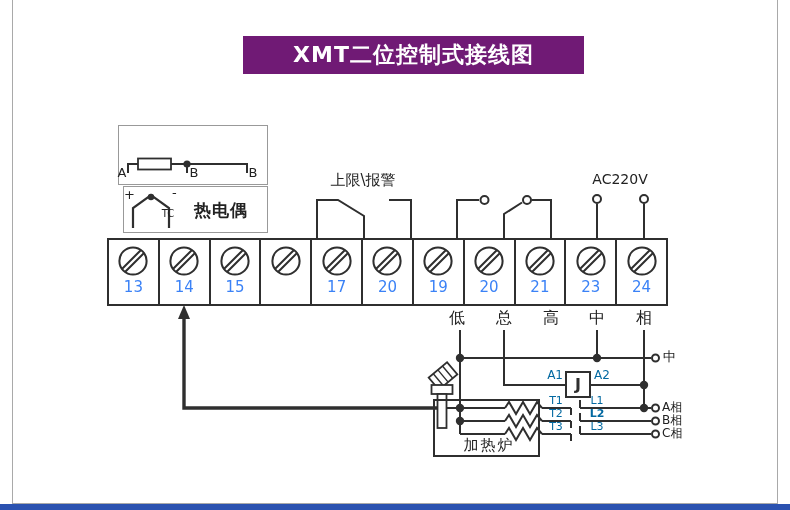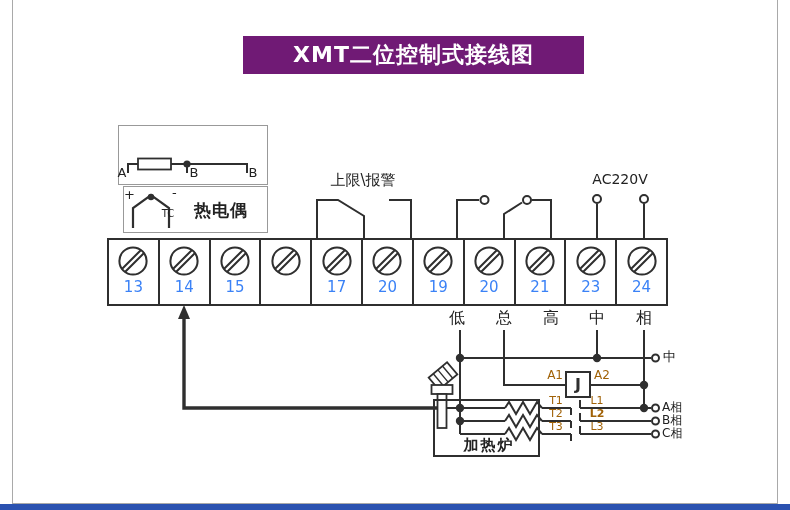--- a/index.html
+++ b/index.html
@@ -7,21 +7,21 @@
         font-family:"DejaVu Sans","Liberation Sans",sans-serif;}
   .frame{position:absolute;left:12px;top:-4px;width:764px;height:507px;
          border:1px solid #a9a9a9;border-top:none;}
   .footer-bar{position:absolute;left:0;top:504px;width:790px;height:6px;background:#2b52b0;}
   .titlebar{position:absolute;left:219px;top:36px;width:341px;height:38px;background:#701a75;
             display:flex;align-items:center;justify-content:center;margin-left:24px;}
   .titlebar span{color:#fff;font-size:22px;font-weight:bold;letter-spacing:1px;}
   svg.wiring{position:absolute;left:0;top:0;z-index:1;}
   .lbl{position:absolute;z-index:3;color:#222;white-space:nowrap;line-height:1.1;}
   .ctr{transform:translateX(-50%);}
-  .gray{color:#a16207;}
+  .gray{color:#0369a1;}
   
   .strip{position:absolute;left:107px;top:238px;width:561px;height:68px;background:#fff;
          border:2px solid #2f2f2f;display:flex;z-index:2;box-sizing:border-box;}
   .cell{flex:1 1 0;border-right:2px solid #2f2f2f;display:flex;flex-direction:column;
         align-items:center;justify-content:flex-start;padding-top:4px;box-sizing:border-box;}
   .cell:last-child{border-right:none;}
   .cell .num{font-size:15px;color:#3b82f6;margin-top:0px;}
   
   .sensorbox{position:absolute;border:1.5px solid #999;background:transparent;z-index:2;box-sizing:border-box;}
   .furnace{position:absolute;left:433px;top:399px;width:107px;height:58px;
@@ -242,16 +242,16 @@
   <div class="lbl ctr gray" style="left:597px;top:395px;font-size:11px;">L1</div>
   <div class="lbl ctr gray" style="left:597px;top:408px;font-size:11px;font-weight:bold;">L2</div>
   <div class="lbl ctr gray" style="left:597px;top:421px;font-size:11px;">L3</div>
 
   <div class="lbl" style="left:663px;top:350px;font-size:13px;">中</div>
   <div class="lbl" style="left:662px;top:401px;font-size:12px;">A相</div>
   <div class="lbl" style="left:662px;top:414px;font-size:12px;">B相</div>
   <div class="lbl" style="left:662px;top:427px;font-size:12px;">C相</div>
 
   <div class="furnace"></div>
-  <div class="lbl ctr" style="left:489px;top:437px;font-size:15px;font-weight:700;letter-spacing:2px;">加热炉</div>
+  <div class="lbl ctr" style="left:489px;top:437px;font-size:15px;font-weight:400;letter-spacing:2px;">加热炉</div>
 
   <div class="footer-bar"></div>
 </div>
 
 </body></html>

